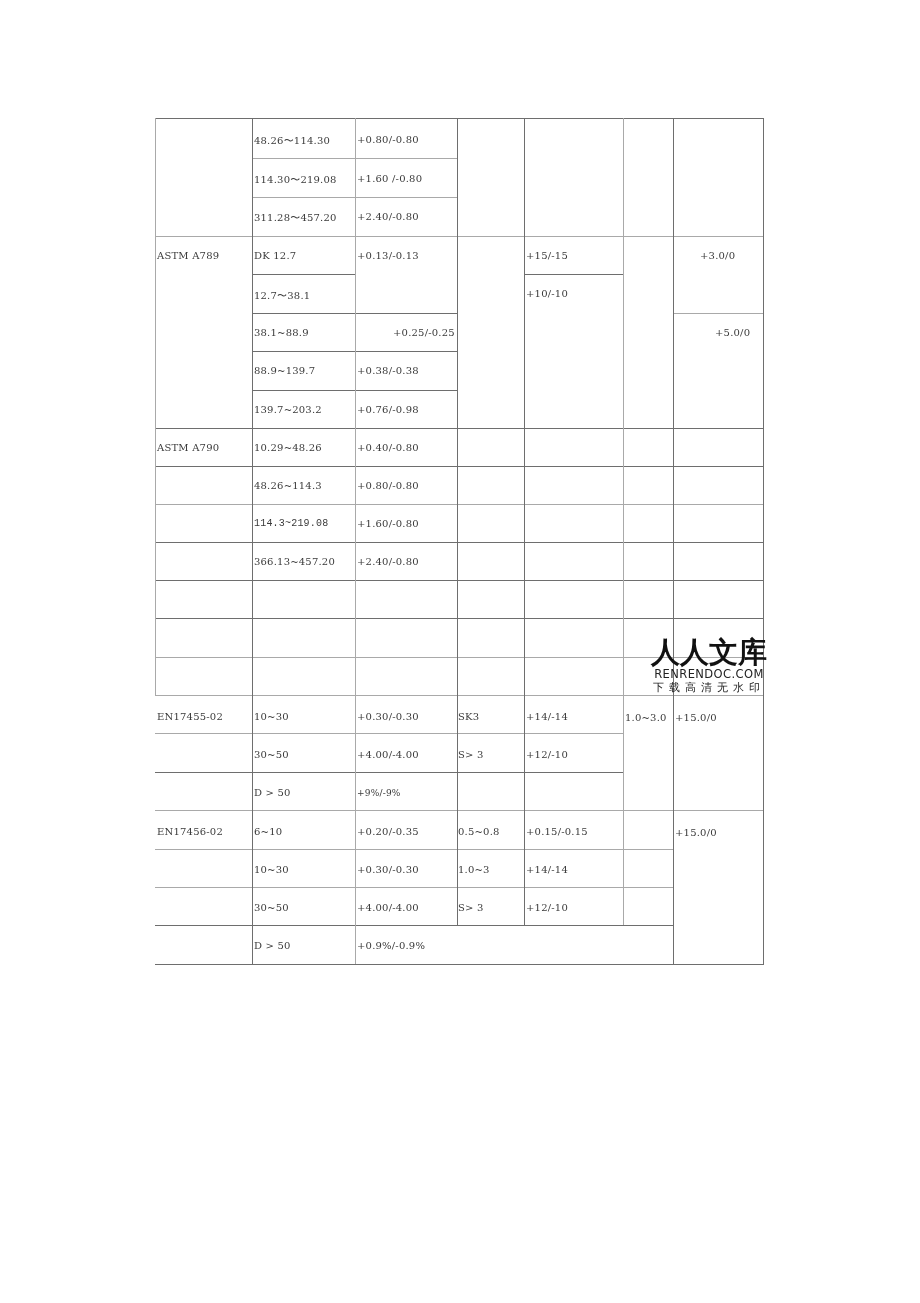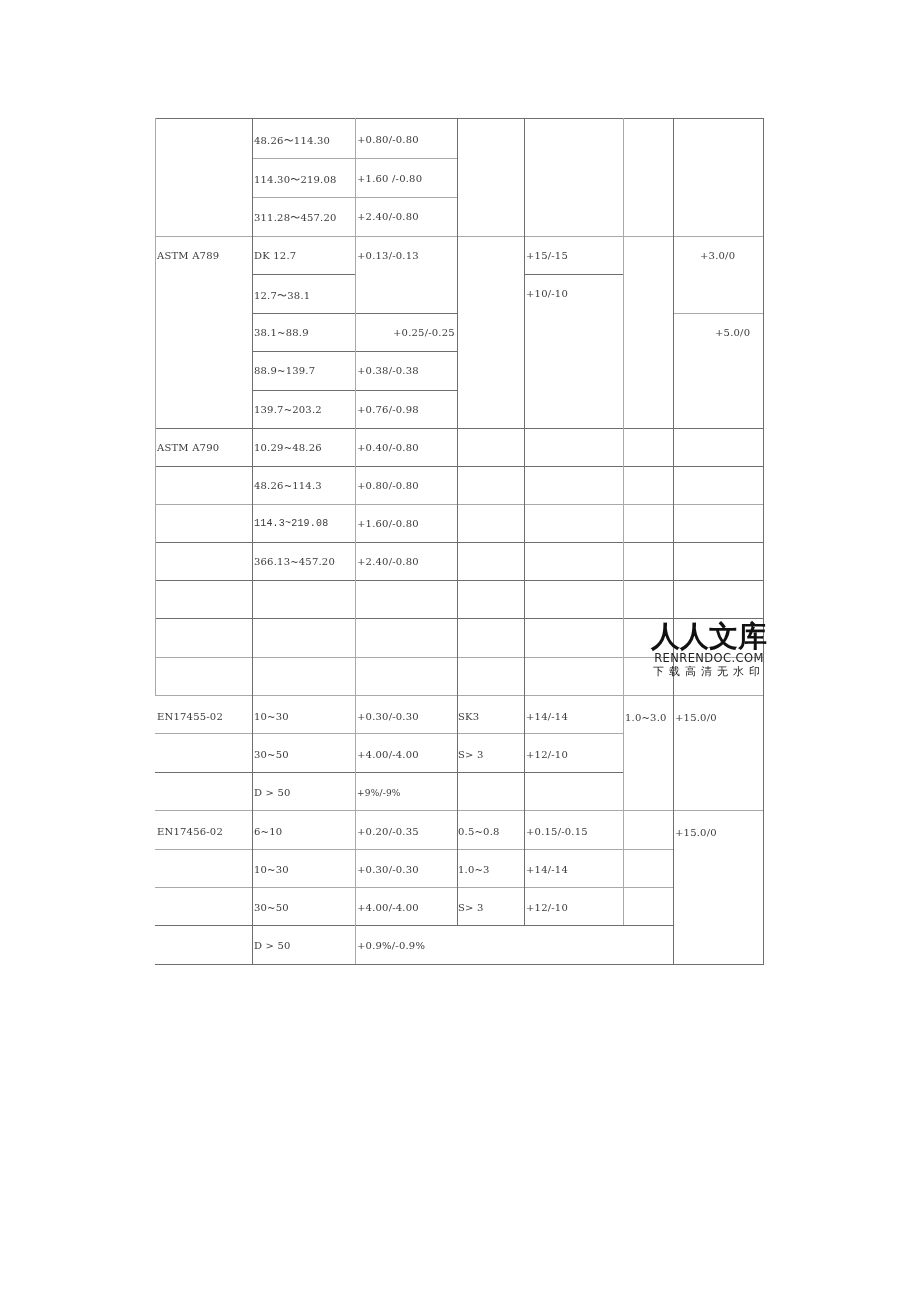--- a/index.html
+++ b/index.html
@@ -5,21 +5,21 @@
   html, body { margin: 0; padding: 0; background: #ffffff; }
   body { width: 920px; height: 1303px; position: relative; overflow: hidden;
          font-family: "DejaVu Serif", "Liberation Serif", serif; color: #333; }
   .cell { position: absolute; box-sizing: border-box; font-size: 10px; line-height: 12px;
           padding: 0 0 0 1px; white-space: nowrap; color: #3a3a3a; letter-spacing: 0.2px; }
   .hl { position: absolute; height: 1px; background: #6e6e6e; }
   .vl { position: absolute; width: 1px; background: #6e6e6e; }
   .vl.light { background: #a9a9a9; }
   .hl.light { background: #a9a9a9; }
   .wm { position: absolute; left: 646px; top: 620px; width: 126px; text-align: center; }
-  .wm-title { font-family: "DejaVu Serif", serif; font-weight: bold; font-size: 29px; line-height: 32px; color: #111; letter-spacing: 0px; }
+  .wm-title { font-family: "DejaVu Serif", serif; font-weight: bold; font-size: 29px; line-height: 32px; color: #111; letter-spacing: 0px; margin-top: 16px; }
   .wm-url { font-family: "DejaVu Sans", sans-serif; font-size: 11.5px; line-height: 13px; color: #222; letter-spacing: 0.4px; }
   .wm-sub { font-family: "DejaVu Sans", sans-serif; font-size: 11px; line-height: 14px; color: #222; letter-spacing: 5px; }
 </style>
 </head>
 <body>
 
 <div>
 
   <div class="hl" style="left:155px; top:118px; width:609px;"></div>
 

